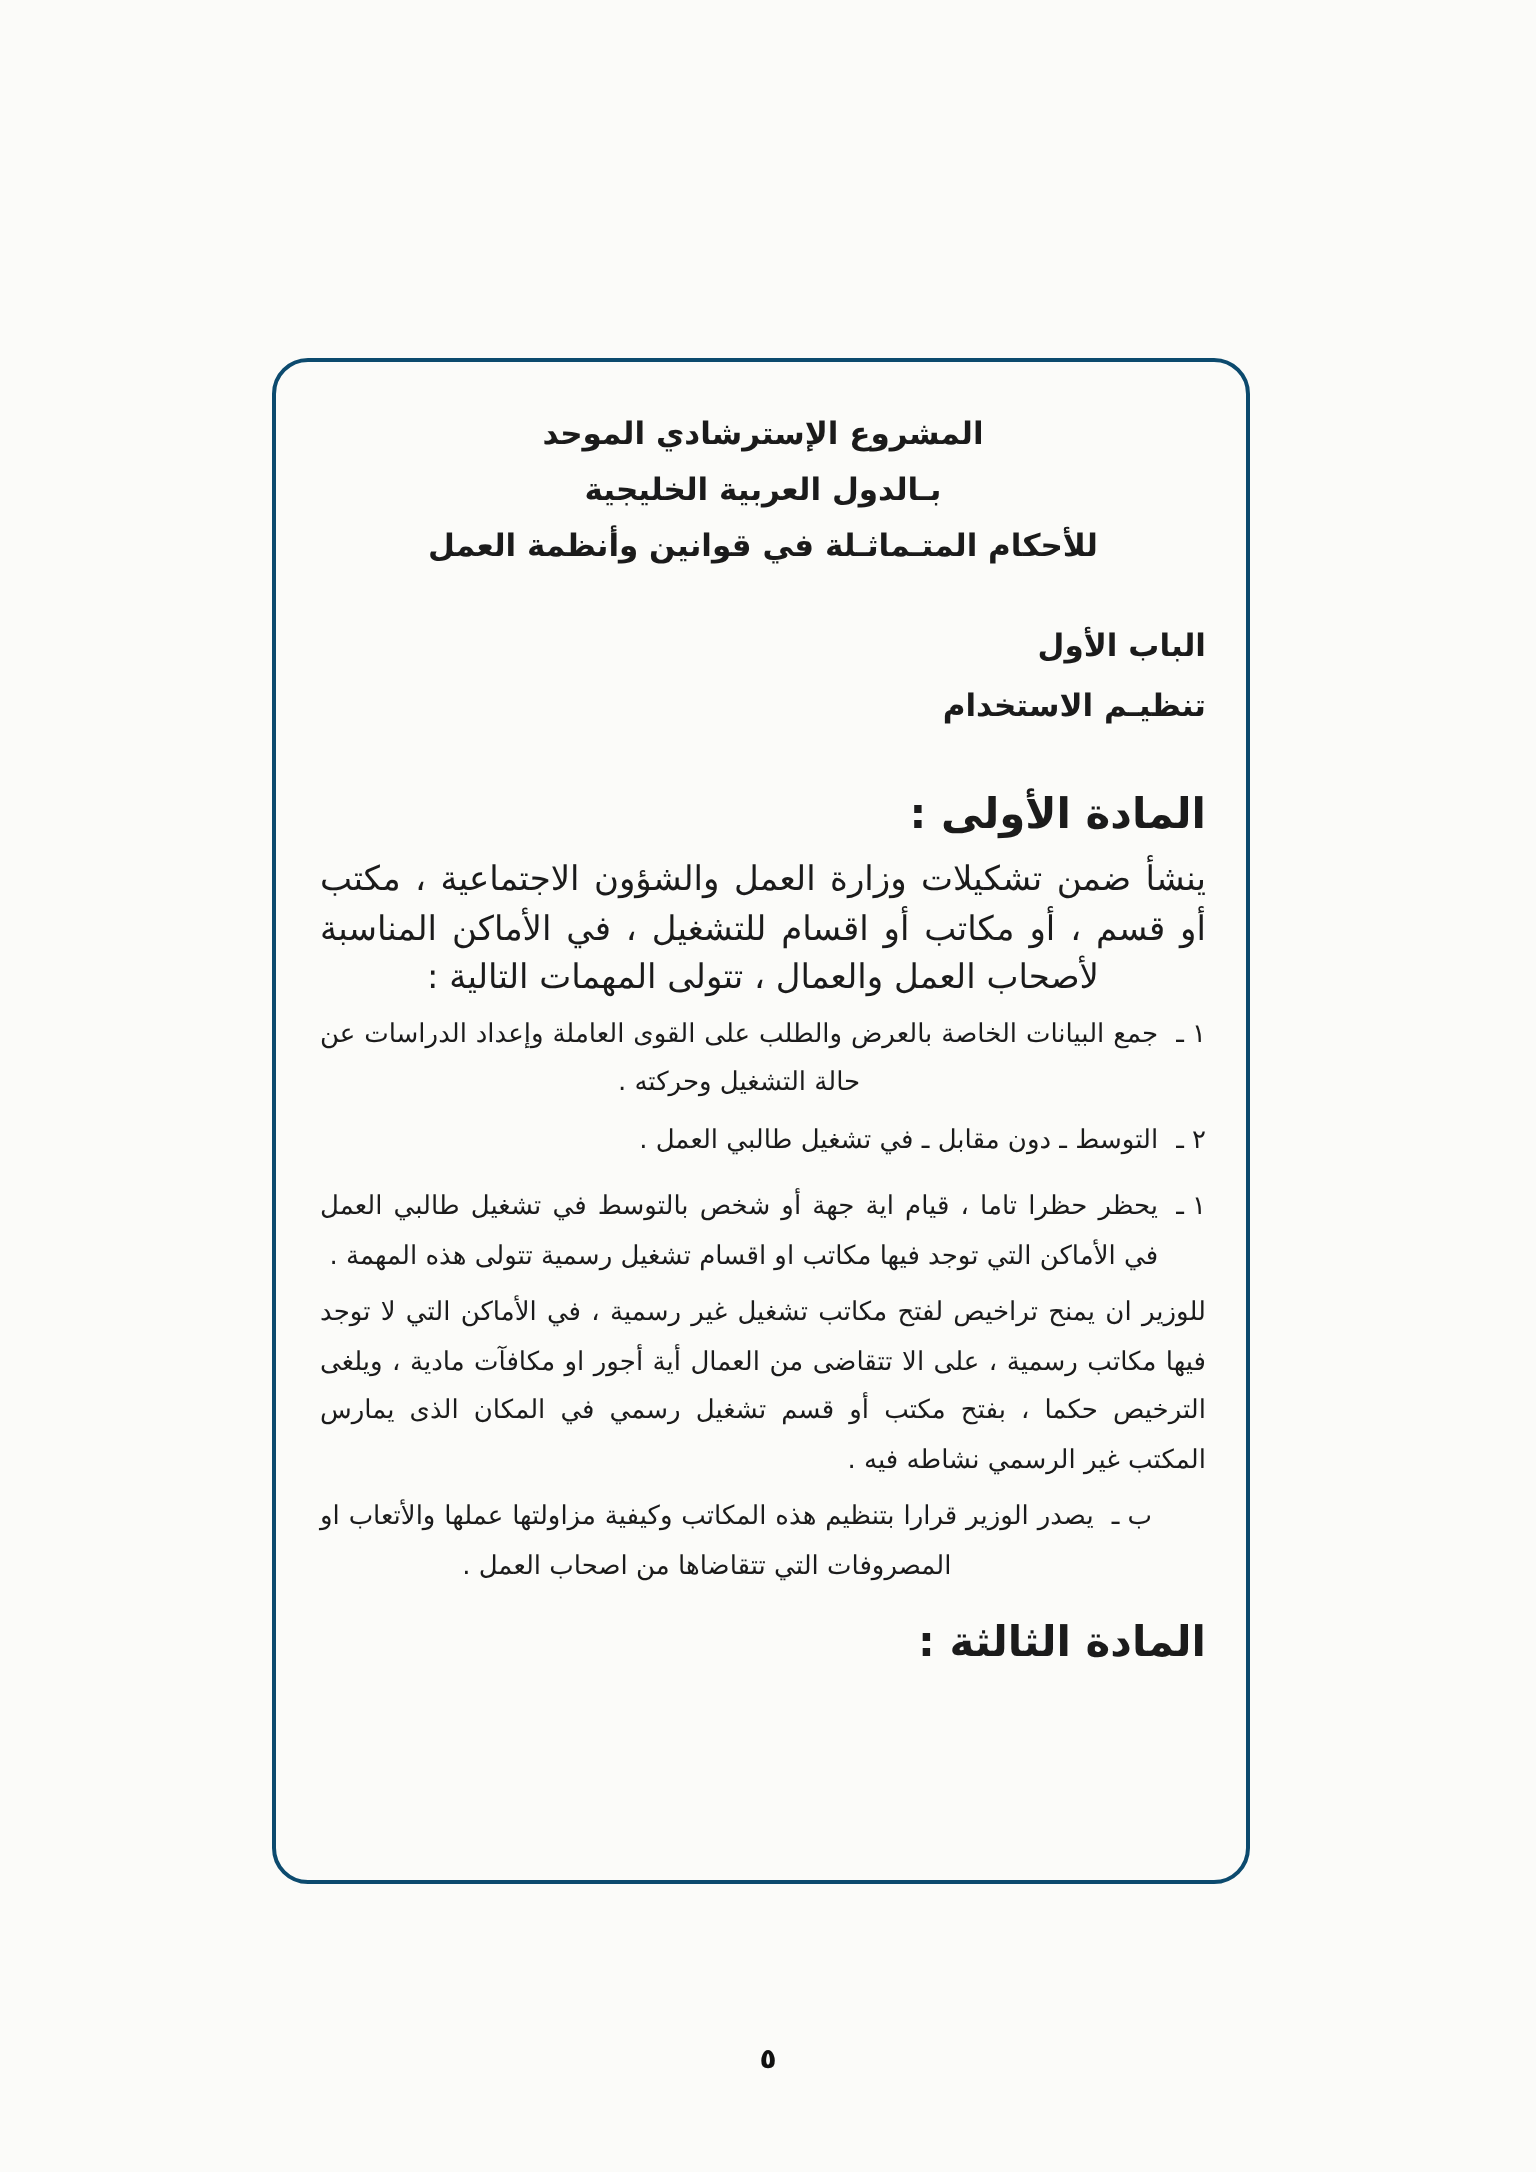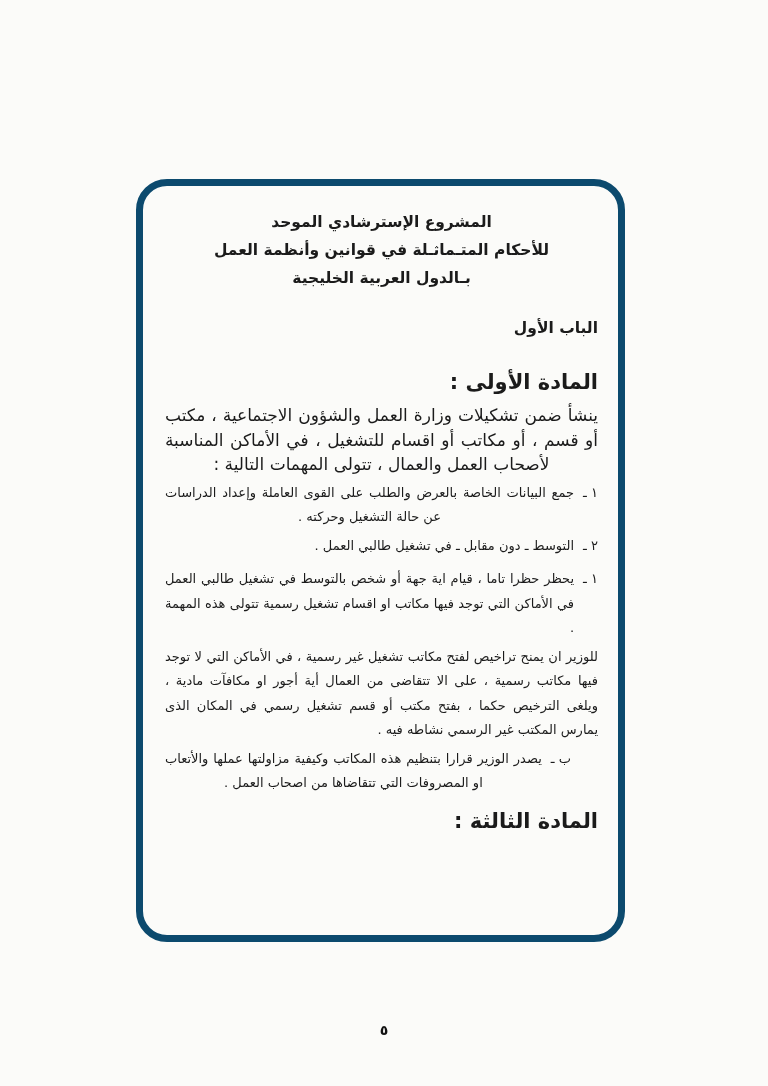--- a/index.html
+++ b/index.html
@@ -12,22 +12,22 @@
     font-family: "DejaVu Sans", sans-serif;
     overflow: hidden;
   }
   .frame {
     position: absolute;
     left: 136px;
     top: 179px;
     width: 489px;
     height: 763px;
     box-sizing: border-box;
-    border: 7px solid #0c4a6e;
-    border-radius: 31px;
+    border: 2px solid #0c4a6e;
+    border-radius: 18px;
     padding: 22px 20px 0 22px;
     direction: rtl;
     background: transparent;
   }
   .title-block {
     text-align: center;
     font-weight: bold;
     font-size: 15.5px;
     line-height: 28px;
   }
@@ -83,26 +83,27 @@
     color: #111;
   }
 </style>
 </head>
 <body>
 
 <div class="frame">
 
   <div class="title-block">
     <div>المشروع الإسترشادي الموحد</div>
+    <div>بـالدول العربية الخليجية</div>
     <div>للأحكام المتـماثـلة في قوانين وأنظمة العمل</div>
-    <div>بـالدول العربية الخليجية</div>
   </div>
 
   <div class="chapter-block">
     <div>الباب الأول</div>
+    <div>تنظيـم الاستخدام</div>
   </div>
 
   <section>
     <h2 class="article-heading h1x">المادة الأولى :</h2>
     <p class="para center-last">ينشأ ضمن تشكيلات وزارة العمل والشؤون الاجتماعية ، مكتب أو قسم ، أو مكاتب أو اقسام للتشغيل ، في الأماكن المناسبة لأصحاب العمل والعمال ، تتولى المهمات التالية :</p>
     <div class="item">
       <span class="marker">١ ـ</span>
       <span class="itext center-last">جمع البيانات الخاصة بالعرض والطلب على القوى العاملة وإعداد الدراسات عن حالة التشغيل وحركته .</span>
     </div>
     <div class="item">

